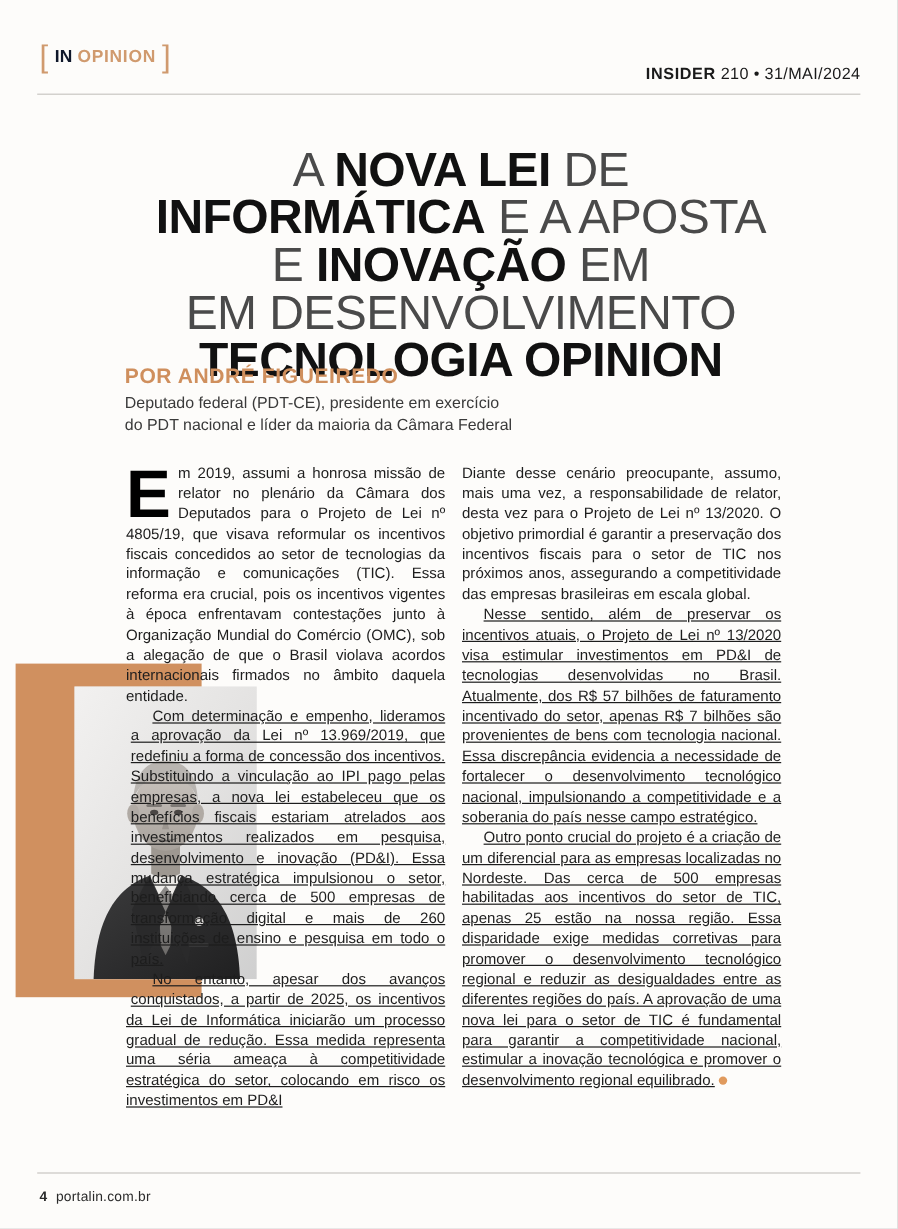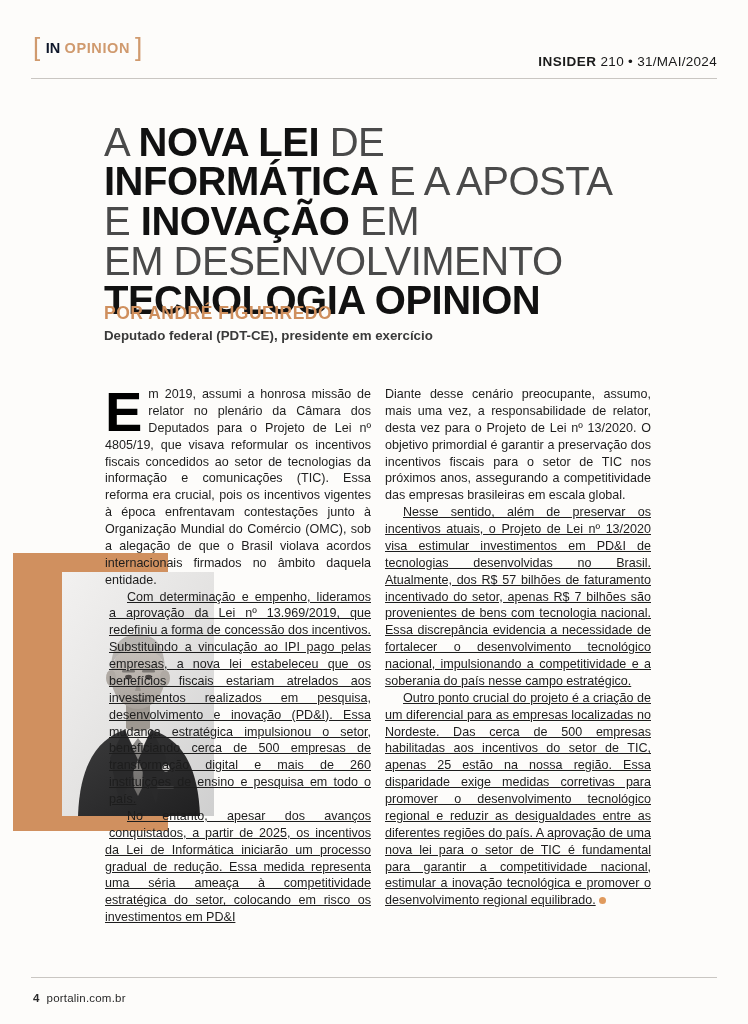--- a/index.html
+++ b/index.html
@@ -79,20 +79,21 @@
   
   .headline {
     position: absolute;
     left: 104px;
     top: 96px;
     width: 560px;
     font-size: 40px;
     line-height: 0.99;
     letter-spacing: -0.5px;
     color: #2b2b2b;
+    text-align: center;
   }
   .headline .hl-line { display: block; white-space: nowrap; }
   .headline .light { font-weight: 300; color: #4a4a4a; }
   .headline .heavy { font-weight: 700; color: #111; }
 
   
   .byline {
     position: absolute;
     left: 104px;
     top: 303px;
@@ -103,21 +104,21 @@
     font-weight: 700;
     color: #cf8f5d;
     letter-spacing: 0.5px;
     margin: 0 0 3px 0;
   }
   .byline-role {
     font-size: 13.3px;
     line-height: 1.32;
     color: #3a3a3a;
     margin: 0;
-    font-weight: 700;
+    font-weight: 400;
   }
 
   
   .photo-wrap {
     position: absolute;
     left: 13px;
     top: 553px;
     width: 205px;
     height: 283px;
   }
@@ -232,20 +233,21 @@
     <span class="hl-line"><span class="light">A </span><span class="heavy">NOVA LEI</span><span class="light"> DE</span></span>
     <span class="hl-line"><span class="heavy">INFORMÁTICA</span><span class="light"> E A APOSTA</span></span>
     <span class="hl-line"><span class="light">E </span><span class="heavy">INOVAÇÃO</span><span class="light"> EM</span></span>
     <span class="hl-line light">EM DESENVOLVIMENTO</span>
     <span class="hl-line heavy">TECNOLOGIA OPINION</span>
   </h1>
 
   <div class="byline">
     <div class="byline-name">POR ANDRÉ FIGUEIREDO</div>
     <div class="byline-role">Deputado federal (PDT-CE), presidente em exercício</div>
+    <div class="byline-role">do PDT nacional e líder da maioria da Câmara Federal</div>
   </div>
 
   <div class="photo-wrap">
     <div class="photo-accent"></div>
     <div class="photo-frame">
       <svg class="photo-svg" viewBox="0 0 152 244" preserveAspectRatio="xMidYMid slice">
         <defs>
           <linearGradient id="bgGrad" x1="0" y1="0" x2="1" y2="1">
             <stop offset="0%" stop-color="#f2f1f0"></stop>
             <stop offset="55%" stop-color="#e3e2e1"></stop>

